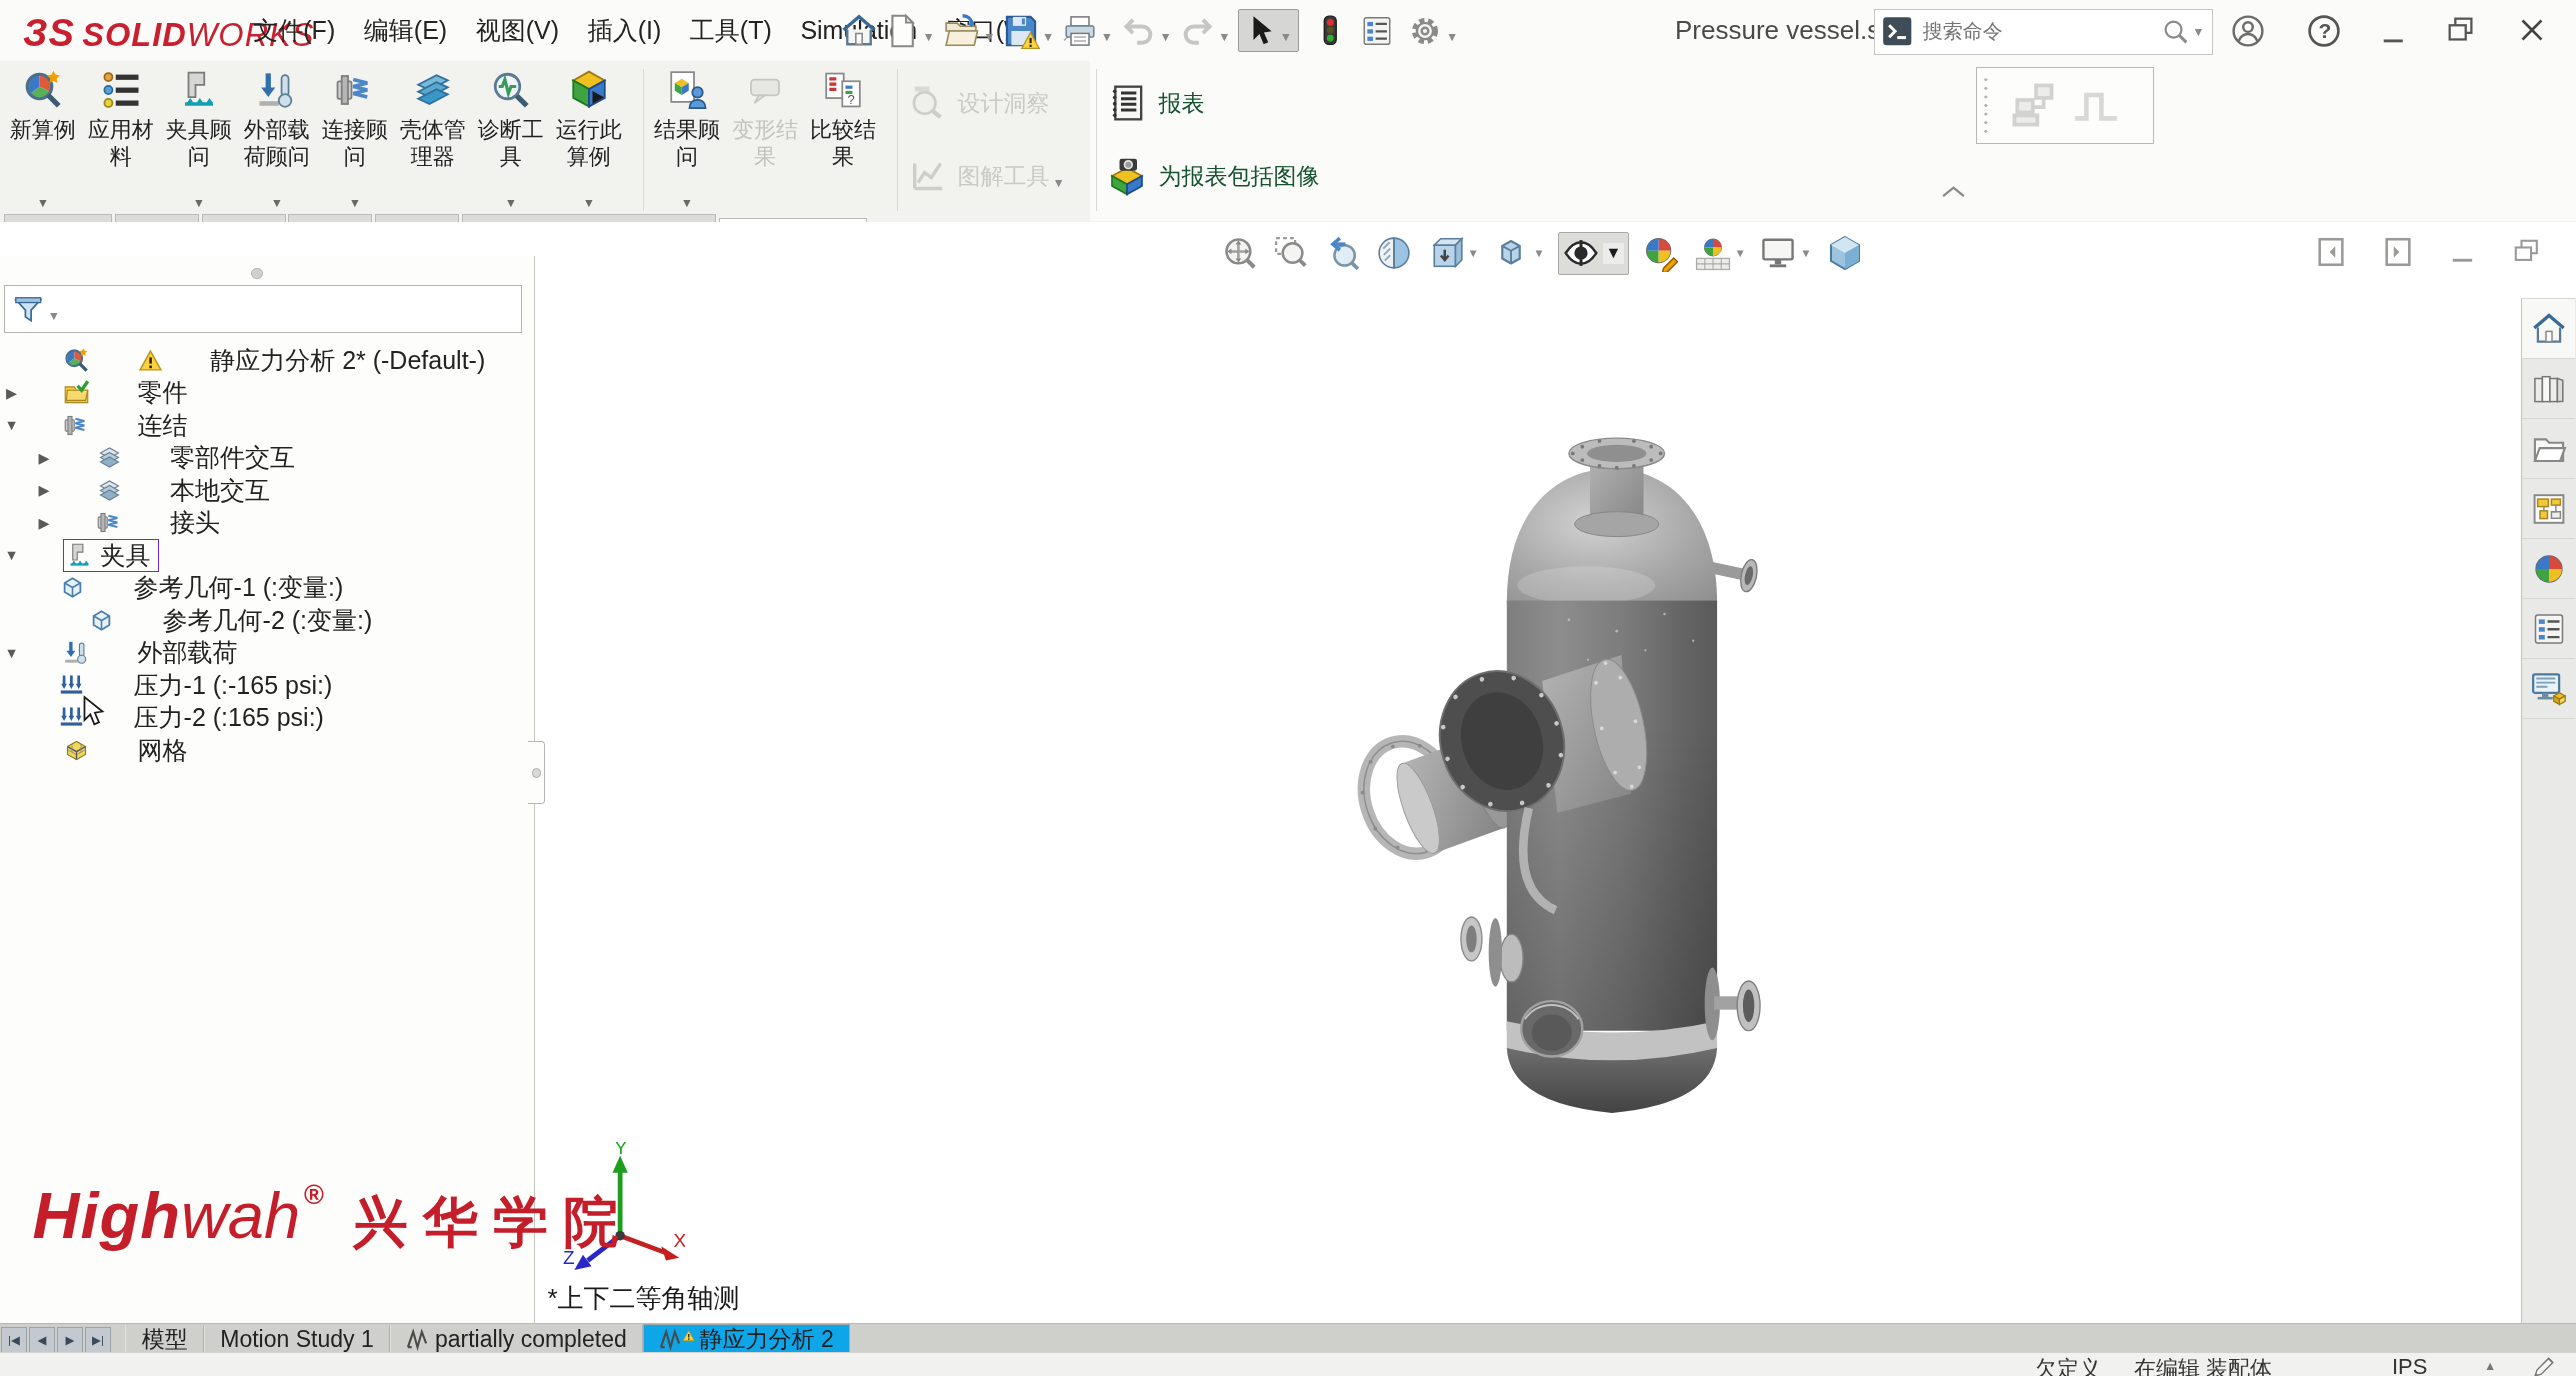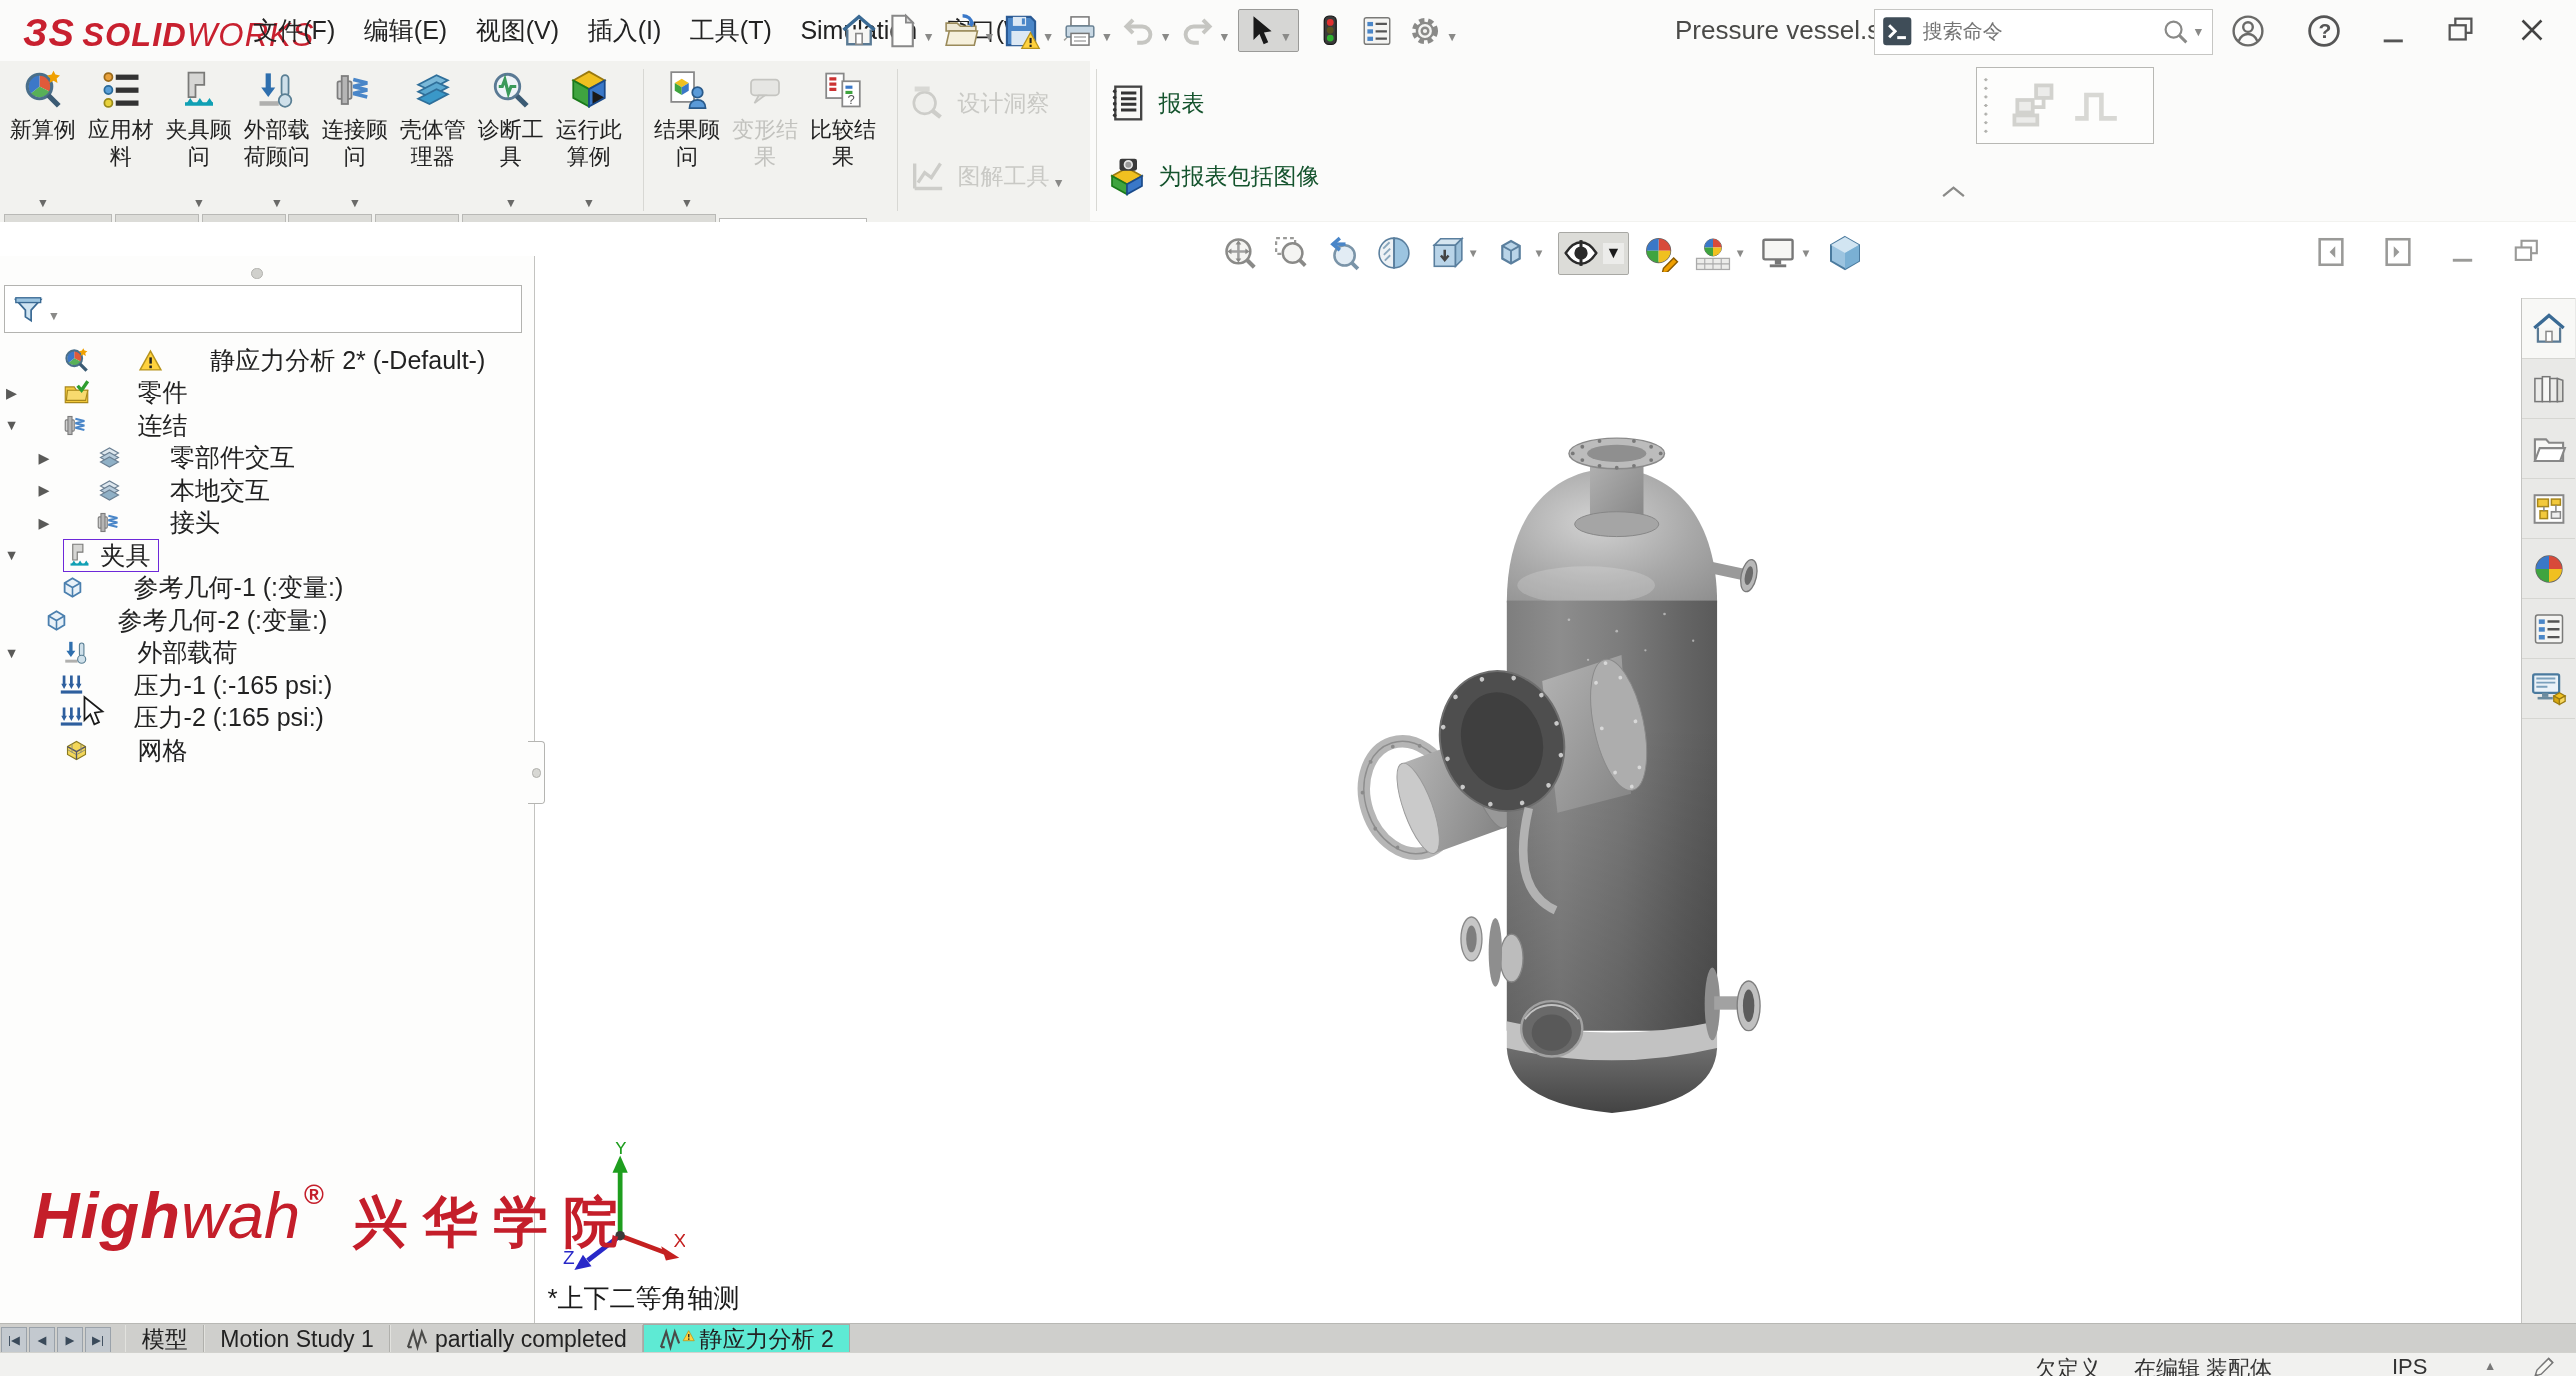--- a/index.html
+++ b/index.html
@@ -76,21 +76,21 @@
   #watermark .b2{font-size:65px;font-weight:400;font-style:italic;}
   #watermark .reg{font-size:27px;font-weight:700;margin:1.9px 3.8px 0 3.8px;}
   #watermark .cn{font-size:55px;font-weight:700;letter-spacing:15.3px;margin-left:25px;padding-top:7.6px;}
   #triad{left:27px;top:920px;}
   #cursor1{left:75px;top:473px;}
 
   
   #bottombar{left:0;top:1323px;width:2576px;height:29px;background:#cfcfcc;border-top:1px solid #b8b8b4;display:flex;align-items:flex-end;}
   .navbtn{width:24px;height:24px;background:#c3c9cf;border:1px solid #9aa2aa;margin:0 1px;color:#3a4a5a;font-size:11.5px;display:flex;align-items:center;justify-content:center;}
   .btab{height:28px;display:flex;align-items:center;background:#cfcfcc;border-right:1px solid #b0b0ac;border-left:1px solid #e2e2de;font-size:23px;color:#222;padding:0 15.3px;}
-  .btab.active{background:#5eead4;border:1px solid #a8a8a4;border-bottom:none;}
+  .btab.active{background:#0ea5e9;border:1px solid #a8a8a4;border-bottom:none;}
   .btab svg{margin-right:5.7px;}
   #statusbar{left:0;top:1352px;width:2576px;height:25px;background:#f1f1ef;border-top:1px solid #d2d2ce;font-size:22px;color:#333;}
   .stat{position:absolute;top:1px;}
 </style>
 </head>
 <body>
 
 <svg width="0" height="0" style="position:absolute">
 <defs>
 <symbol id="s-mag" viewBox="0 0 24 24">
@@ -1011,21 +1011,21 @@
               </svg>
               <span>夹具</span>
             </span>
           </div>
         <div class="trow" style="padding-left:59px">
             <svg class="ticon" width="27" height="27" viewBox="0 0 28 28">
               <use href="#s-refgeo"></use>
             </svg>
             <span>参考几何-1 (:变量:)</span>
           </div>
-        <div class="trow" style="padding-left:43px">
+        <div class="trow" style="padding-left:88px">
             <svg class="ticon" width="27" height="27" viewBox="0 0 28 28">
               <use href="#s-refgeo"></use>
             </svg>
             <span>参考几何-2 (:变量:)</span>
           </div>
         <div class="trow">
             <span class="tarrow">▼</span>
             <svg class="ticon" width="27" height="27" viewBox="0 0 28 28">
               <use href="#s-extload"></use>
             </svg>

